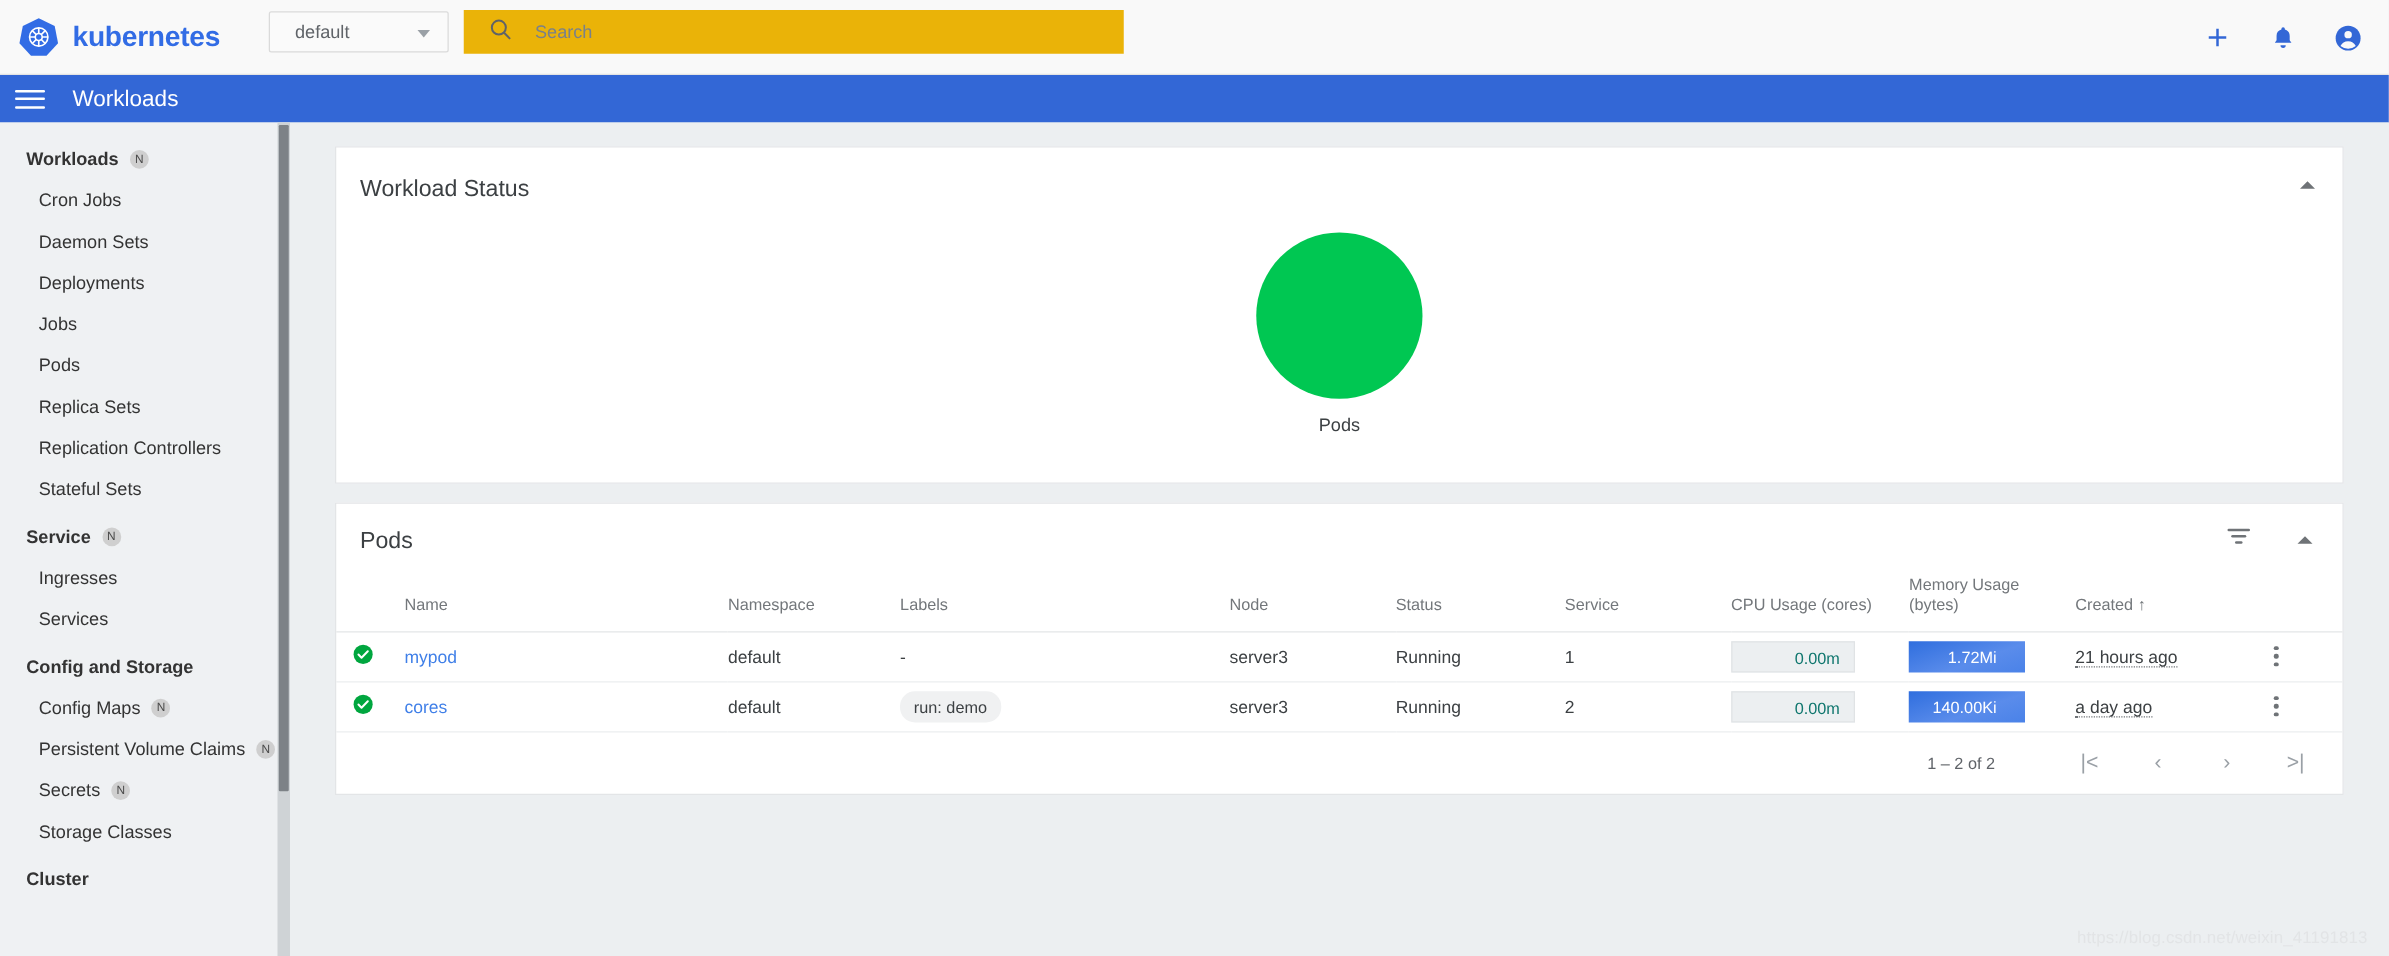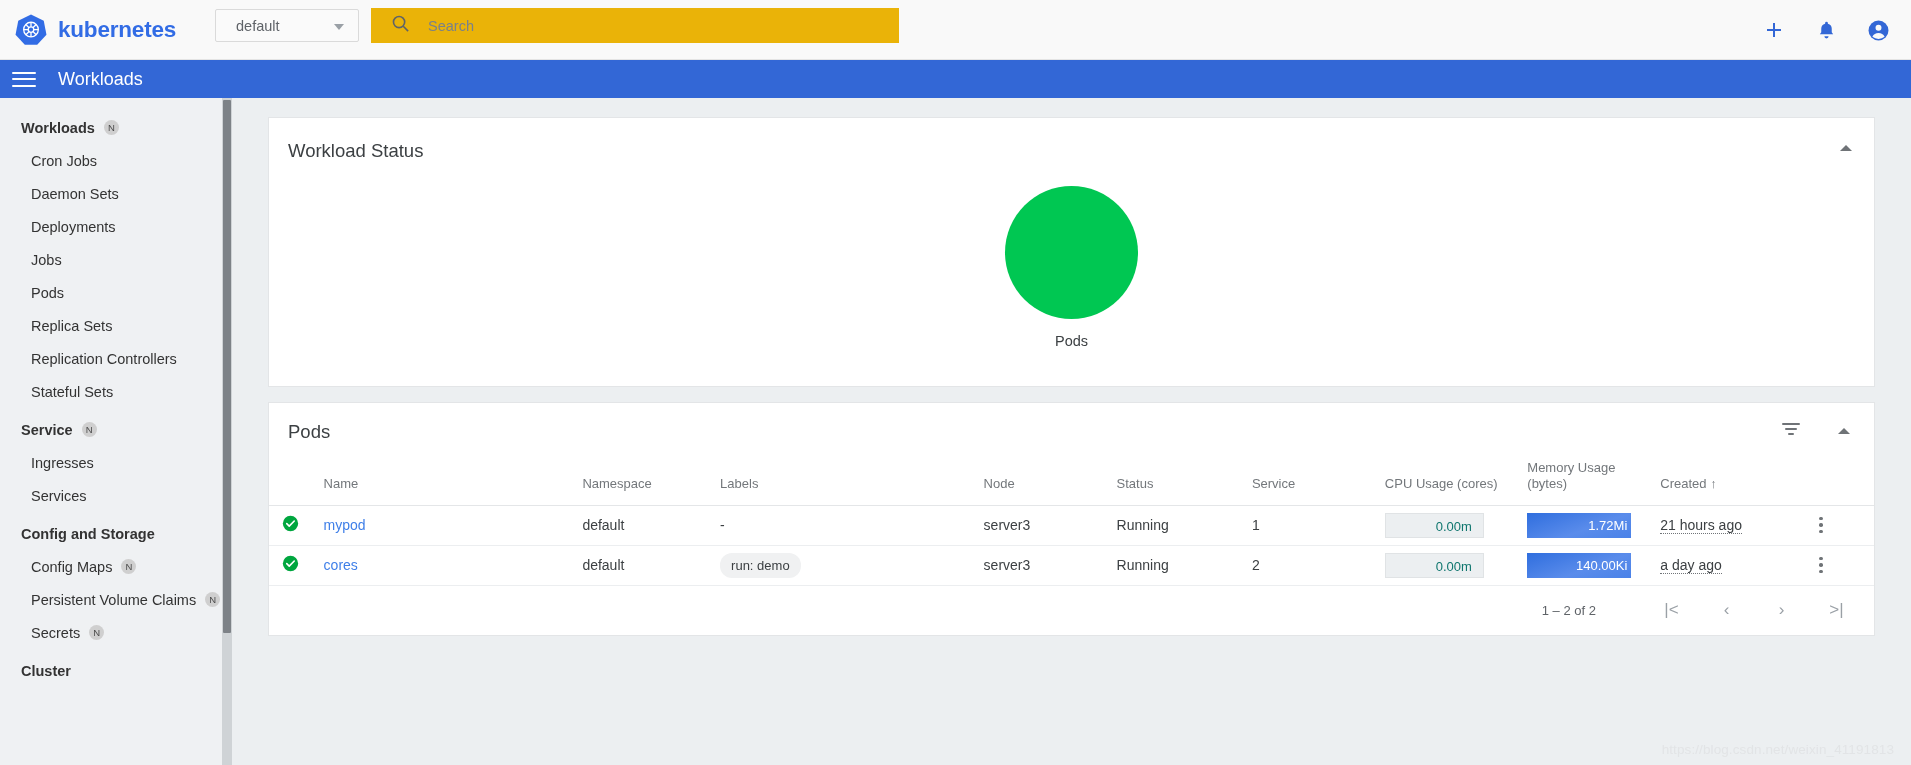--- a/index.html
+++ b/index.html
@@ -198,23 +198,23 @@
     border-radius: 12px; padding: 5px 11px;
     font-size: 13px; color: #3c4043;
   }
   .metric-cpu {
     display: inline-block; width: 99px; height: 25px; line-height: 25px;
     background: #eceff1; border: 1px solid #e0e3e5;
     text-align: right; padding-right: 11px;
     font-size: 13px; color: #0f766e; box-sizing: border-box;
   }
   .metric-mem {
-    display: inline-block; width: 104px; height: 25px; line-height: 25px;
+    display: inline-block; width: 93px; height: 25px; line-height: 25px;
     background: linear-gradient(160deg,#2f6ede 0%,#5a8ceb 60%,#4a82e8 100%);
-    text-align: right; padding-right: 4px;
+    text-align: right; padding-right: 23px;
     font-size: 13px; color: #fff; box-sizing: border-box;
   }
   .ts {
     border-bottom: 1px dotted #707478; cursor: pointer;
     color: #3c4043;
   }
   .kebab {
     display: flex; flex-direction: column; gap: 3px;
     align-items: center; cursor: pointer; width: 18px;
   }
@@ -356,20 +356,23 @@
         <span>Config Maps</span>
         <span class="badge-n">N</span>
       </div>
       <div class="nav-item">
         <span>Persistent Volume Claims</span>
         <span class="badge-n">N</span>
       </div>
       <div class="nav-item">
         <span>Secrets</span>
         <span class="badge-n">N</span>
+      </div>
+      <div class="nav-item">
+        <span>Storage Classes</span>
       </div>
       <div class="nav-header">
         <span>Cluster</span>
       </div>
     </div>
 </div>
 <div class="sb-track"></div>
 <div class="sb-thumb"></div>
 
 <div class="main">

